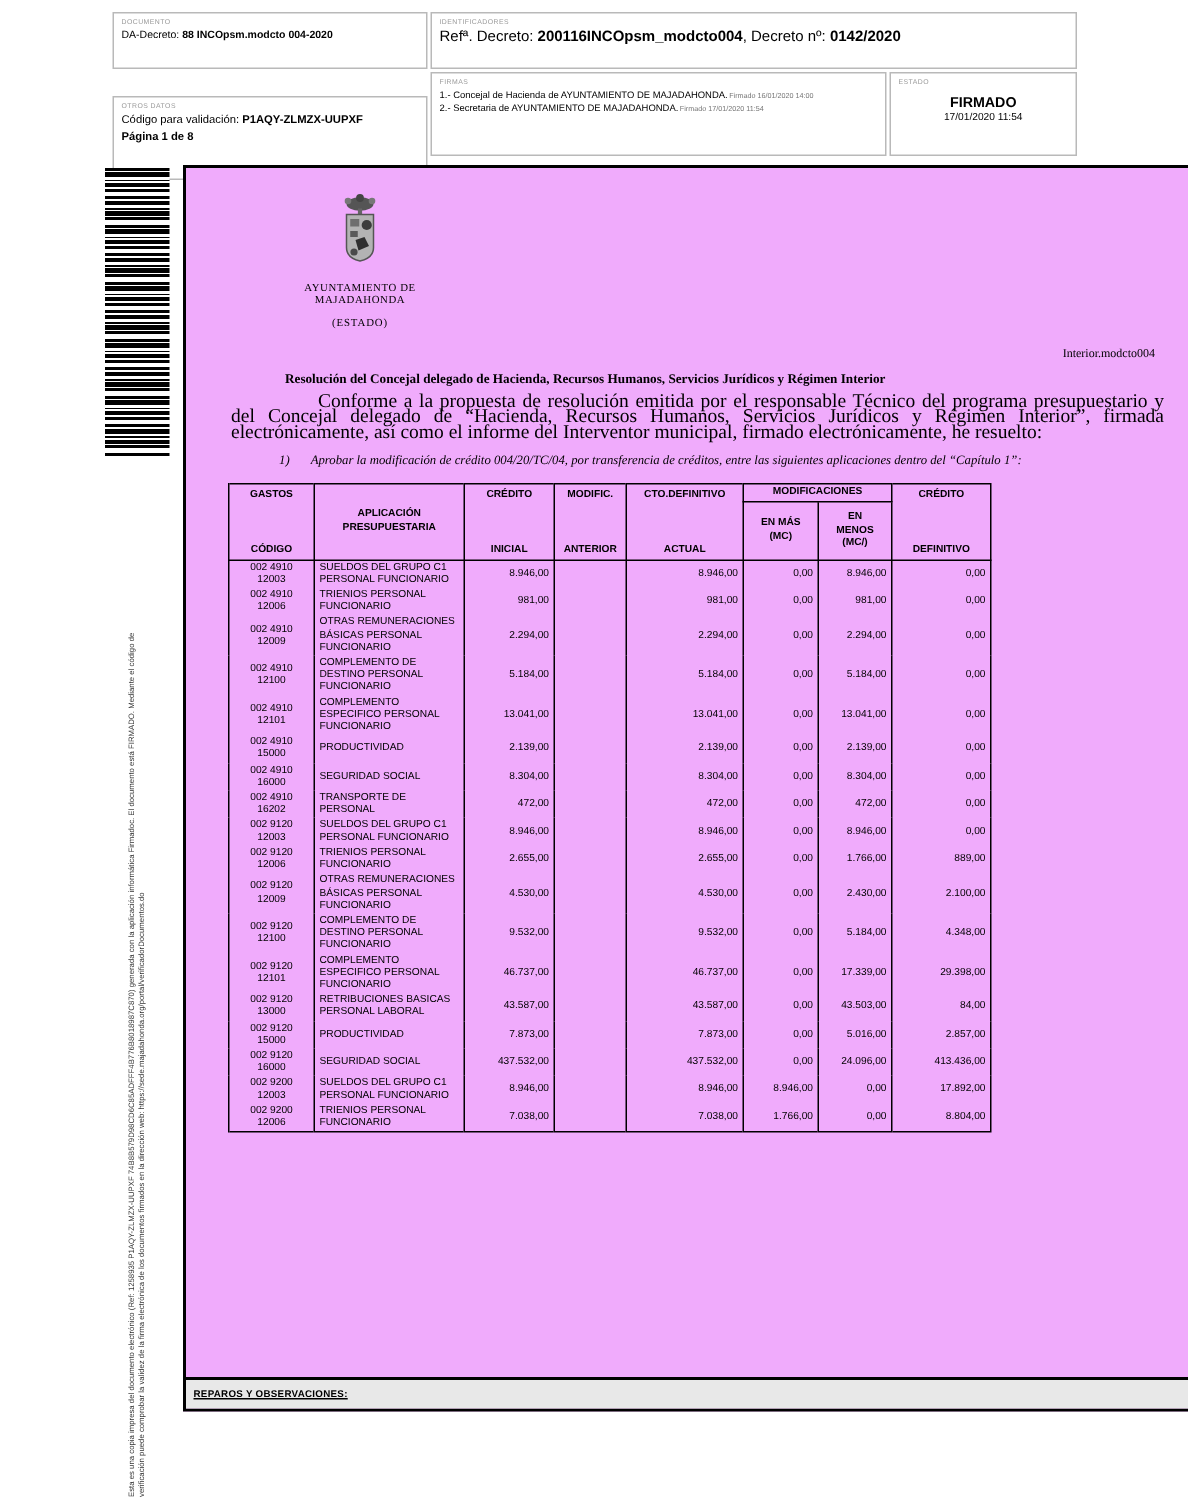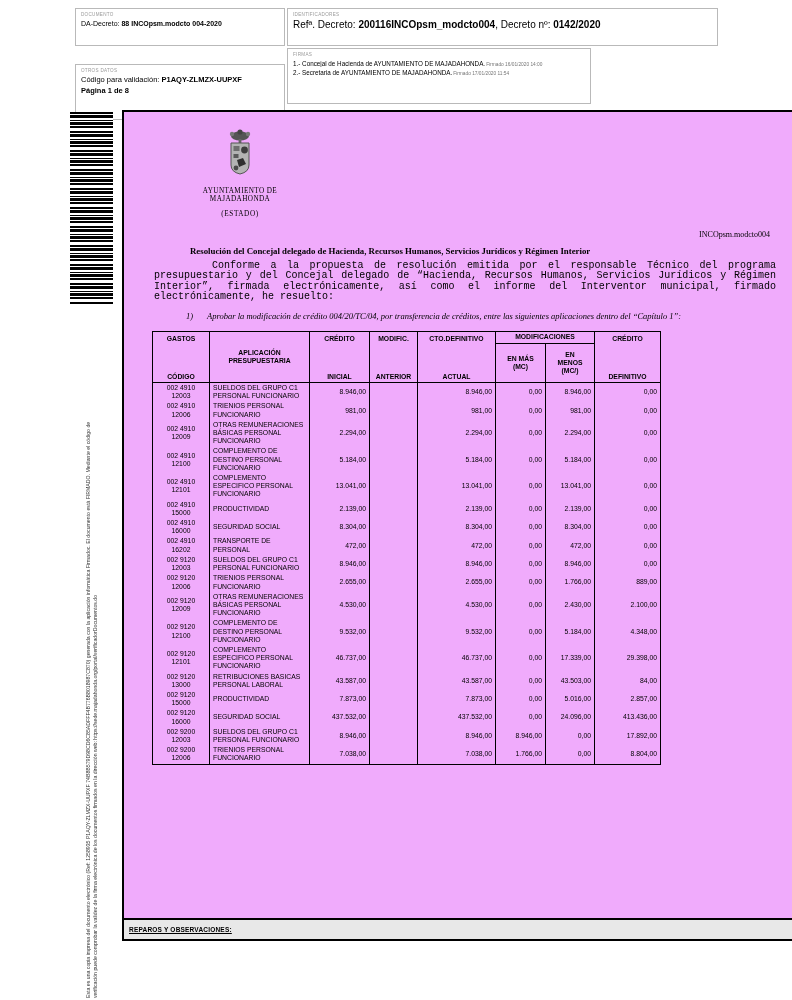--- a/index.html
+++ b/index.html
@@ -37,21 +37,21 @@
   .frame{position:absolute;left:122px;top:110px;width:686px;height:831px;
          border:2px solid #000;box-sizing:border-box;background:#f0abfc;}
   .crest-block{margin:16px 0 0 56px;width:120px;text-align:center;
                font-family:"Liberation Serif",serif;}
   .org-name{font-size:7.2px;letter-spacing:.4px;margin-top:3px;white-space:pre-line;}
   .org-sub{font-size:7.2px;letter-spacing:.6px;margin-top:7px;}
   .doc-code{font-family:"Liberation Serif",serif;font-size:8px;text-align:right;
             margin:12px 36px 0 0;}
   .title{font-family:"Liberation Serif",serif;font-weight:bold;font-size:8.8px;
          margin:7px 30px 0 30px;padding-left:36px;}
-  .para{font-family:Liberation Mono, monospace;font-size:10px;line-height:10.4px;
+  .para{font-family:Liberation Serif, serif;font-size:13px;line-height:10.4px;
         text-align:justify;text-indent:58px;margin:5px 30px 0 30px;}
   .item{font-family:"Liberation Serif",serif;font-style:italic;font-size:8.5px;
         line-height:10.4px;text-align:justify;margin:8px 30px 0 62px;
         padding-left:30px;text-indent:-30px;}
   .item-num{margin-right:14px;}
 
   
   table.budget{border-collapse:collapse;table-layout:fixed;width:508px;
                margin:10px 0 0 28px;border:1.5px solid #000;
                font-size:6.8px;line-height:8.2px;}
@@ -91,20 +91,25 @@
     </div>
     <div class="hbox box-otros">
       <div class="hlabel">OTROS DATOS</div>
       <div class="otros-line"><span>Código para validación: </span><span class="bold">P1AQY-ZLMZX-UUPXF</span></div>
       <div class="otros-line bold">Página 1 de 8</div>
     </div>
     <div class="hbox box-firmas">
       <div class="hlabel">FIRMAS</div>
       <div class="firma-line"><span>1.- Concejal de Hacienda de AYUNTAMIENTO DE MAJADAHONDA.</span><span class="firmado-small">Firmado 16/01/2020 14:00</span></div>
       <div class="firma-line"><span>2.- Secretaria de AYUNTAMIENTO DE MAJADAHONDA.</span><span class="firmado-small">Firmado 17/01/2020 11:54</span></div>
+    </div>
+    <div class="hbox box-estado">
+      <div class="hlabel" style="text-align:left;">ESTADO</div>
+      <div class="estado-value">FIRMADO</div>
+      <div class="estado-date">17/01/2020 11:54</div>
     </div>
   </div>
 
   <div class="barcode"></div>
   <div class="vertical-note">
     <div>Esta es una copia impresa del documento electrónico (Ref: 1258935 P1AQY-ZLMZX-UUPXF 74B8B579D98CD6C85ADFFF4B776B8018987C870) generada con la aplicación informática Firmadoc. El documento está FIRMADO. Mediante el código de</div>
     <div>verificación puede comprobar la validez de la firma electrónica de los documentos firmados en la dirección web: https://sede.majadahonda.org/portal/verificadorDocumentos.do</div>
   </div>
 
   <div class="frame">
@@ -123,21 +128,21 @@
           <rect x="10.5" y="26" width="5" height="4" fill="#5a5a5a"></rect>
           <path d="M14 32 l6 -2 l3 6 l-7 3 z" fill="#2f2f2f"></path>
           <circle cx="13" cy="40" r="2.4" fill="#4a4a4a"></circle>
         </svg>
       </span>
       <div class="org-name">AYUNTAMIENTO DE
 MAJADAHONDA</div>
       <div class="org-sub">(ESTADO)</div>
     </div>
 
-    <div class="doc-code">INCOpsm.modcto004</div>
+    <div class="doc-code">Interior.modcto004</div>
 
     <div class="title">Resolución del Concejal delegado de Hacienda, Recursos Humanos, Servicios Jurídicos y Régimen Interior</div>
 
     <p class="para">Conforme a la propuesta de resolución emitida por el responsable Técnico del programa presupuestario y del Concejal delegado de “Hacienda, Recursos Humanos, Servicios Jurídicos y Régimen Interior”, firmada electrónicamente, así como el informe del Interventor municipal, firmado electrónicamente, he resuelto:</p>
 
     <div class="item"><span class="item-num">1)</span><span>Aprobar la modificación de crédito 004/20/TC/04, por transferencia de créditos, entre las siguientes aplicaciones dentro del “Capítulo 1”:</span></div>
 
     <table class="budget">
       <colgroup>
         <col style="width:57px">

